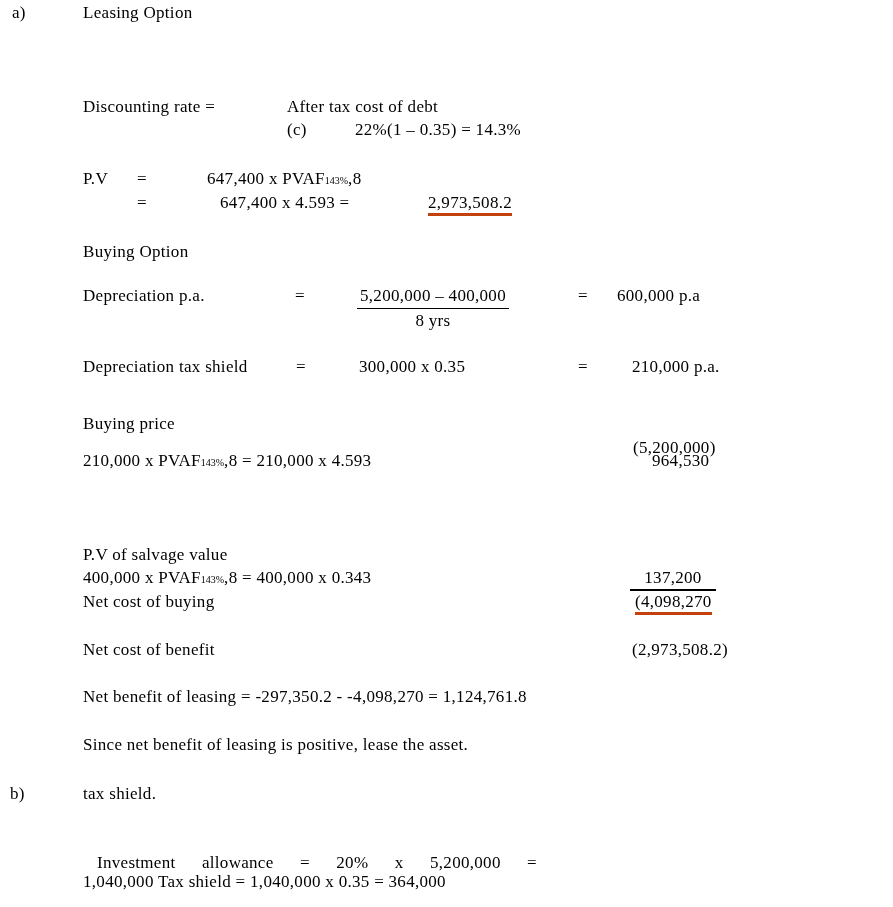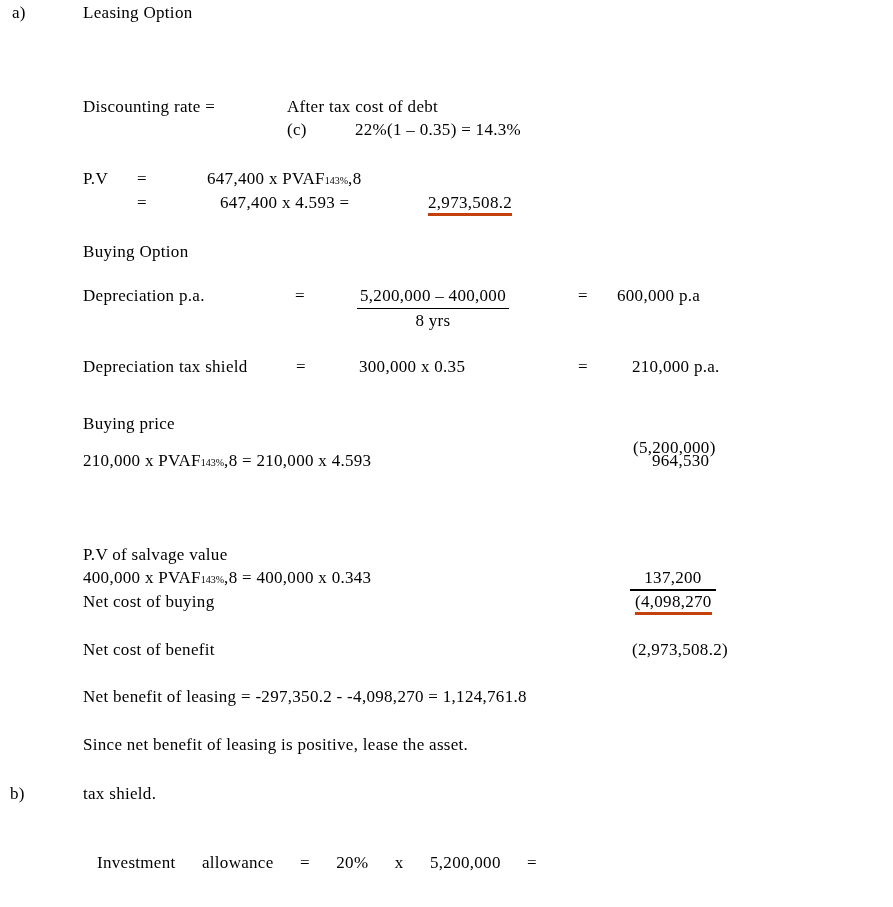--- a/index.html
+++ b/index.html
@@ -82,14 +82,15 @@
   <div class="line" style="left:83px;top:687px;">Net benefit of leasing = -297,350.2 - -4,098,270 = 1,124,761.8</div>
 
   <div class="line" style="left:83px;top:735px;">Since net benefit of leasing is positive, lease the asset.</div>
 
   <div class="line" style="left:10px;top:784px;">b)</div>
   <div class="wrap" style="left:83px;top:784px;width:789px;">
     <div>tax shield.</div>
   </div>
 
   <div class="wrap jline" style="left:97px;top:853px;width:440px;">Investment allowance = 20% x 5,200,000 =</div>
+  <div class="line" style="left:83px;top:872px;">1,040,000 Tax shield = 1,040,000 x 0.35 = 364,000</div>
 
 </div>
 
 </body></html>

